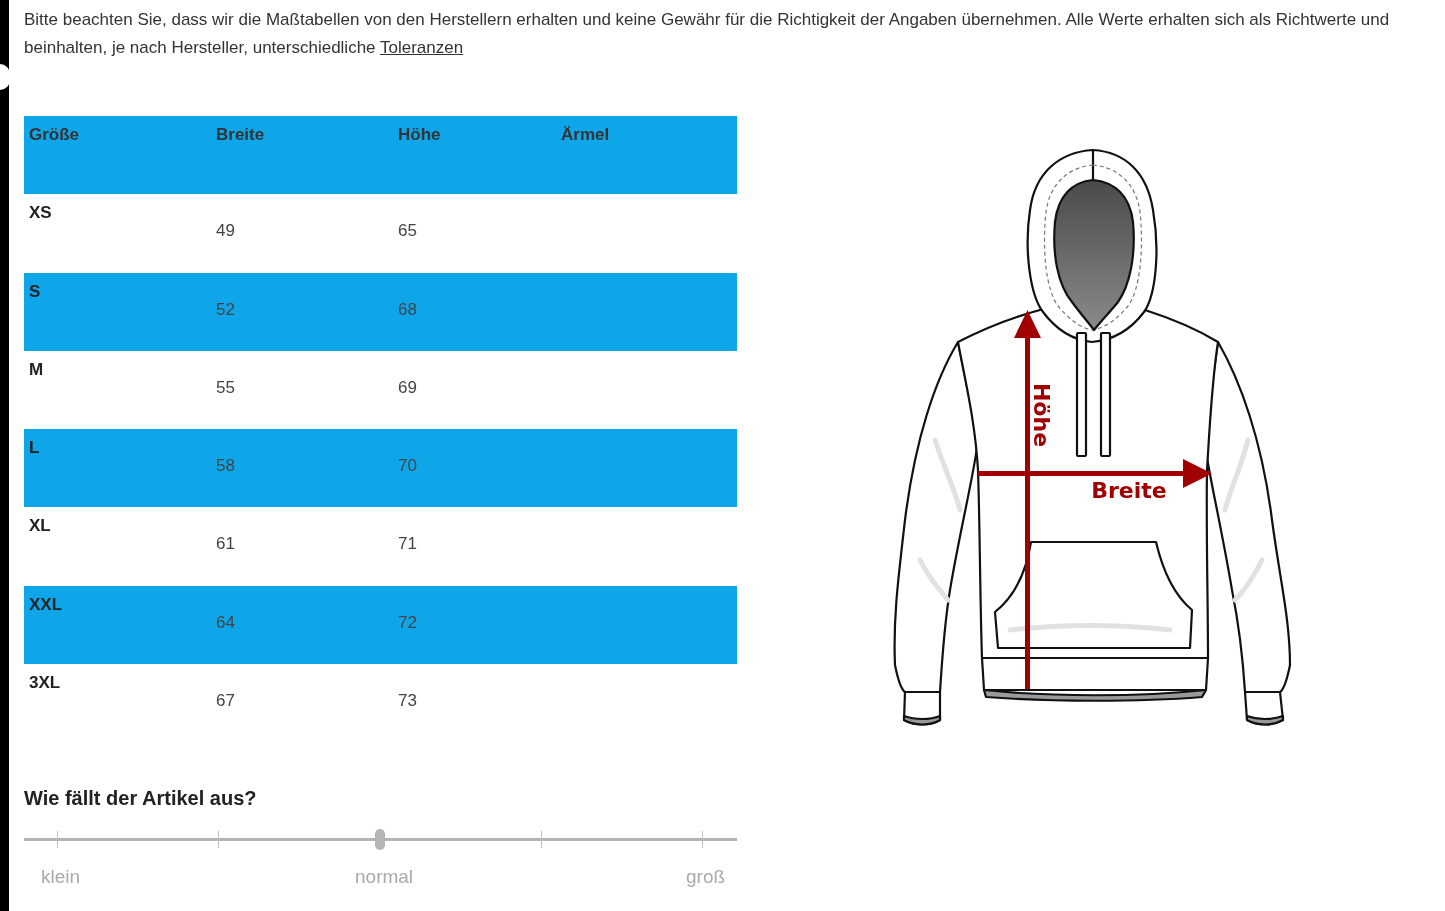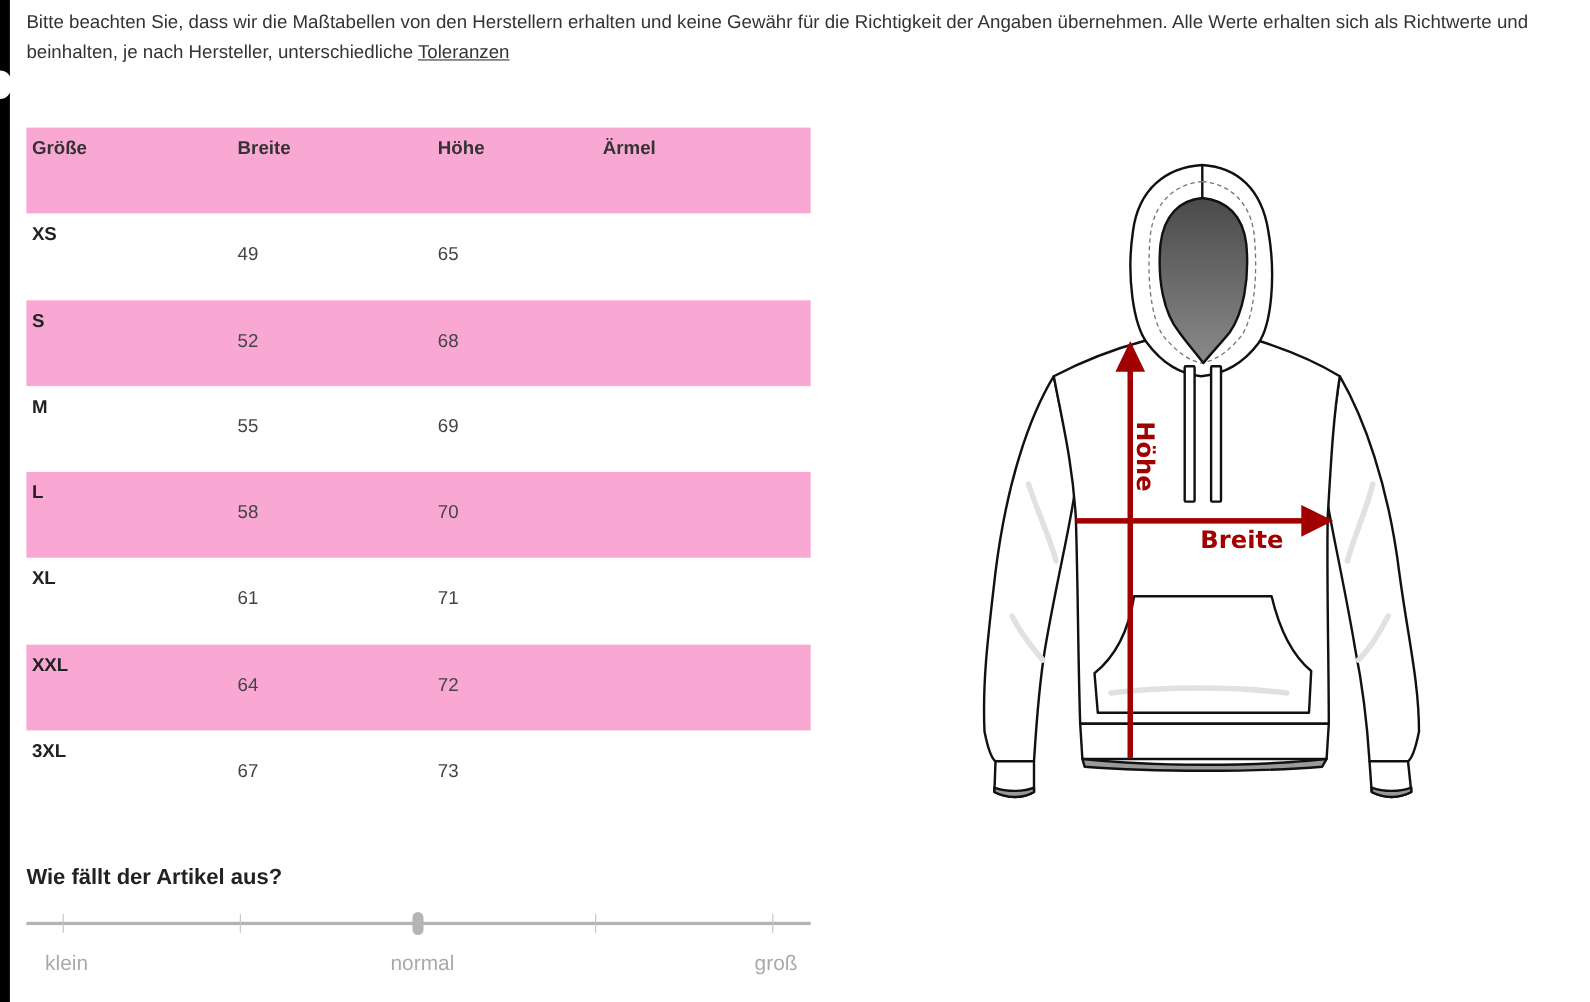--- a/index.html
+++ b/index.html
@@ -19,26 +19,26 @@
     position: absolute; left: 24px; top: 6px; width: 1418px;
     font-size: 17px; line-height: 28px; color: #333;
   }
   .notice a { color: #333; }
 
   .size-table {
     position: absolute; left: 24px; top: 116px; width: 713px;
     border-collapse: collapse;
   }
   .row { position: relative; height: 78.3px; }
-  .row.shaded { background: #f9a8d4; }
+  .row.shaded { background: #0ea5e9; }
   .cell { position: absolute; font-size: 17px; }
   .head-cell { top: 9px; font-weight: bold; color: #333; }
   .size-cell { left: 5px; top: 9px; font-weight: bold; color: #222; }
   .val-cell { top: 27px; color: #444; }
-  .c1 { left: 5px; } .c2 { left: 192px; } .c3 { left: 374px; } .c4 { left: 524px; }
+  .c1 { left: 5px; } .c2 { left: 192px; } .c3 { left: 374px; } .c4 { left: 537px; }
 
   .fit-title {
     position: absolute; left: 24px; top: 787px;
     font-size: 20px; font-weight: bold; color: #222;
   }
   .slider {
     position: absolute; left: 24px; top: 826px; width: 713px; height: 30px;
   }
   .slider-track {
     position: absolute; left: 0; right: 0; top: 12px; height: 3px; background: #b3b3b3;

